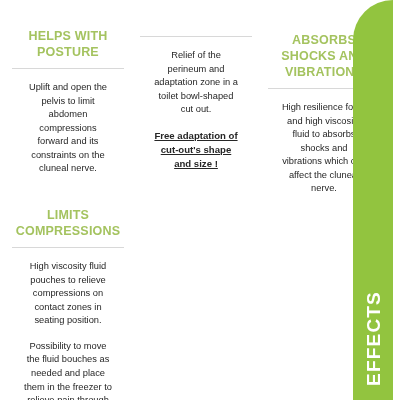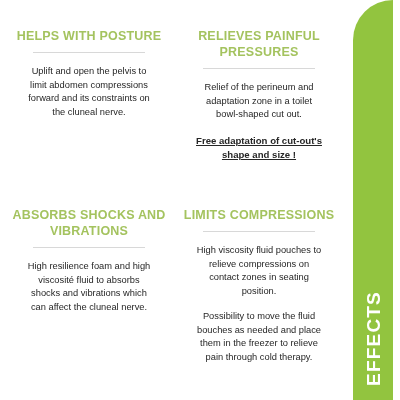--- a/index.html
+++ b/index.html
@@ -47,21 +47,21 @@
   }
 
   
   .grid {
     position: absolute;
     left: 0;
     top: 0;
     width: 348px;
     height: 400px;
     display: grid;
-    grid-template-columns: 1fr 1fr;
+    grid-template-columns: 1fr 1fr 1fr;
     grid-template-rows: 175px 1fr;
     box-sizing: border-box;
     padding: 28px 4px 0 4px;
   }
 
   .card {
     box-sizing: border-box;
     padding: 0 8px;
     text-align: center;
   }
@@ -109,21 +109,20 @@
 
   <div class="grid">
 
     <div class="card">
       <h2 class="card-title">HELPS WITH POSTURE</h2>
       <hr class="divider">
       <p class="card-body">Uplift and open the pelvis to limit abdomen compressions forward and its constraints on the cluneal nerve.</p>
     </div>
 
     <div class="card">
-      <h2 class="card-title">RELIEVES PAINFUL PRESSURES</h2>
       <hr class="divider">
       <p class="card-body">Relief of the perineum and adaptation zone in a toilet bowl-shaped cut out.</p>
       <p class="card-body bold">Free adaptation of cut-out's shape and size !</p>
     </div>
 
     <div class="card row2">
       <h2 class="card-title">ABSORBS SHOCKS AND VIBRATIONS</h2>
       <hr class="divider">
       <p class="card-body">High resilience foam and high viscosité fluid to absorbs shocks and vibrations which can affect the cluneal nerve.</p>
     </div>

